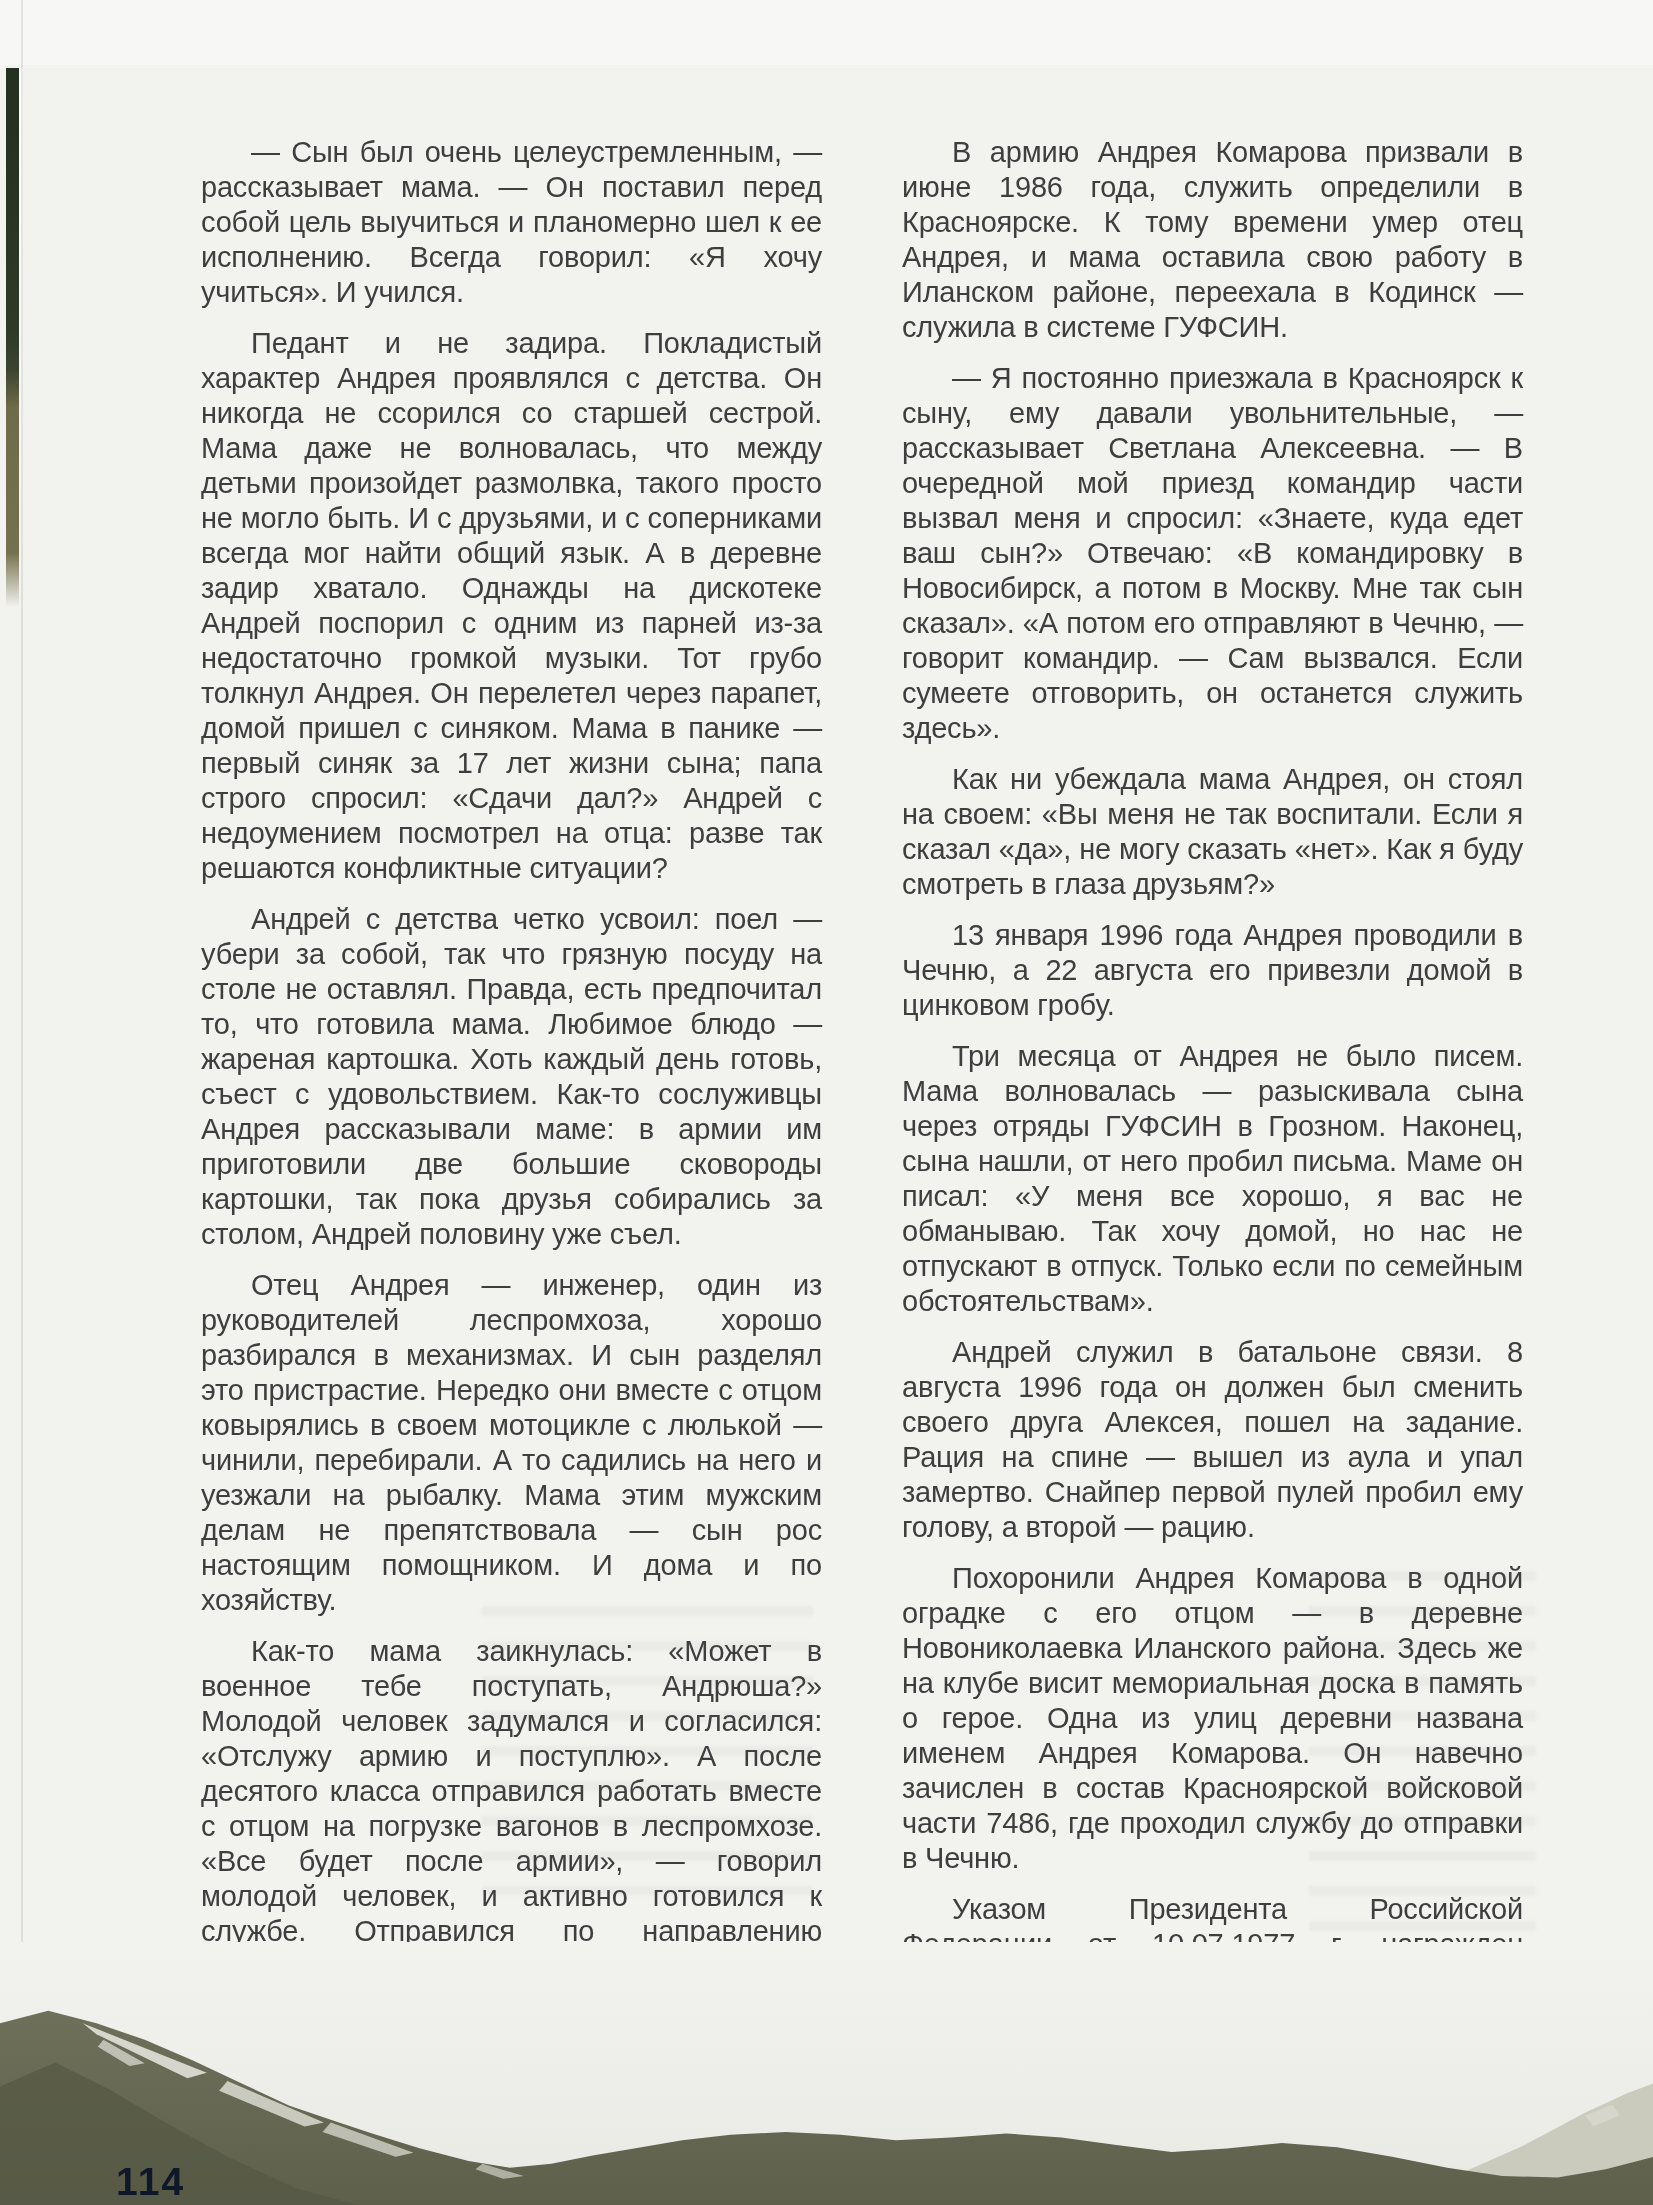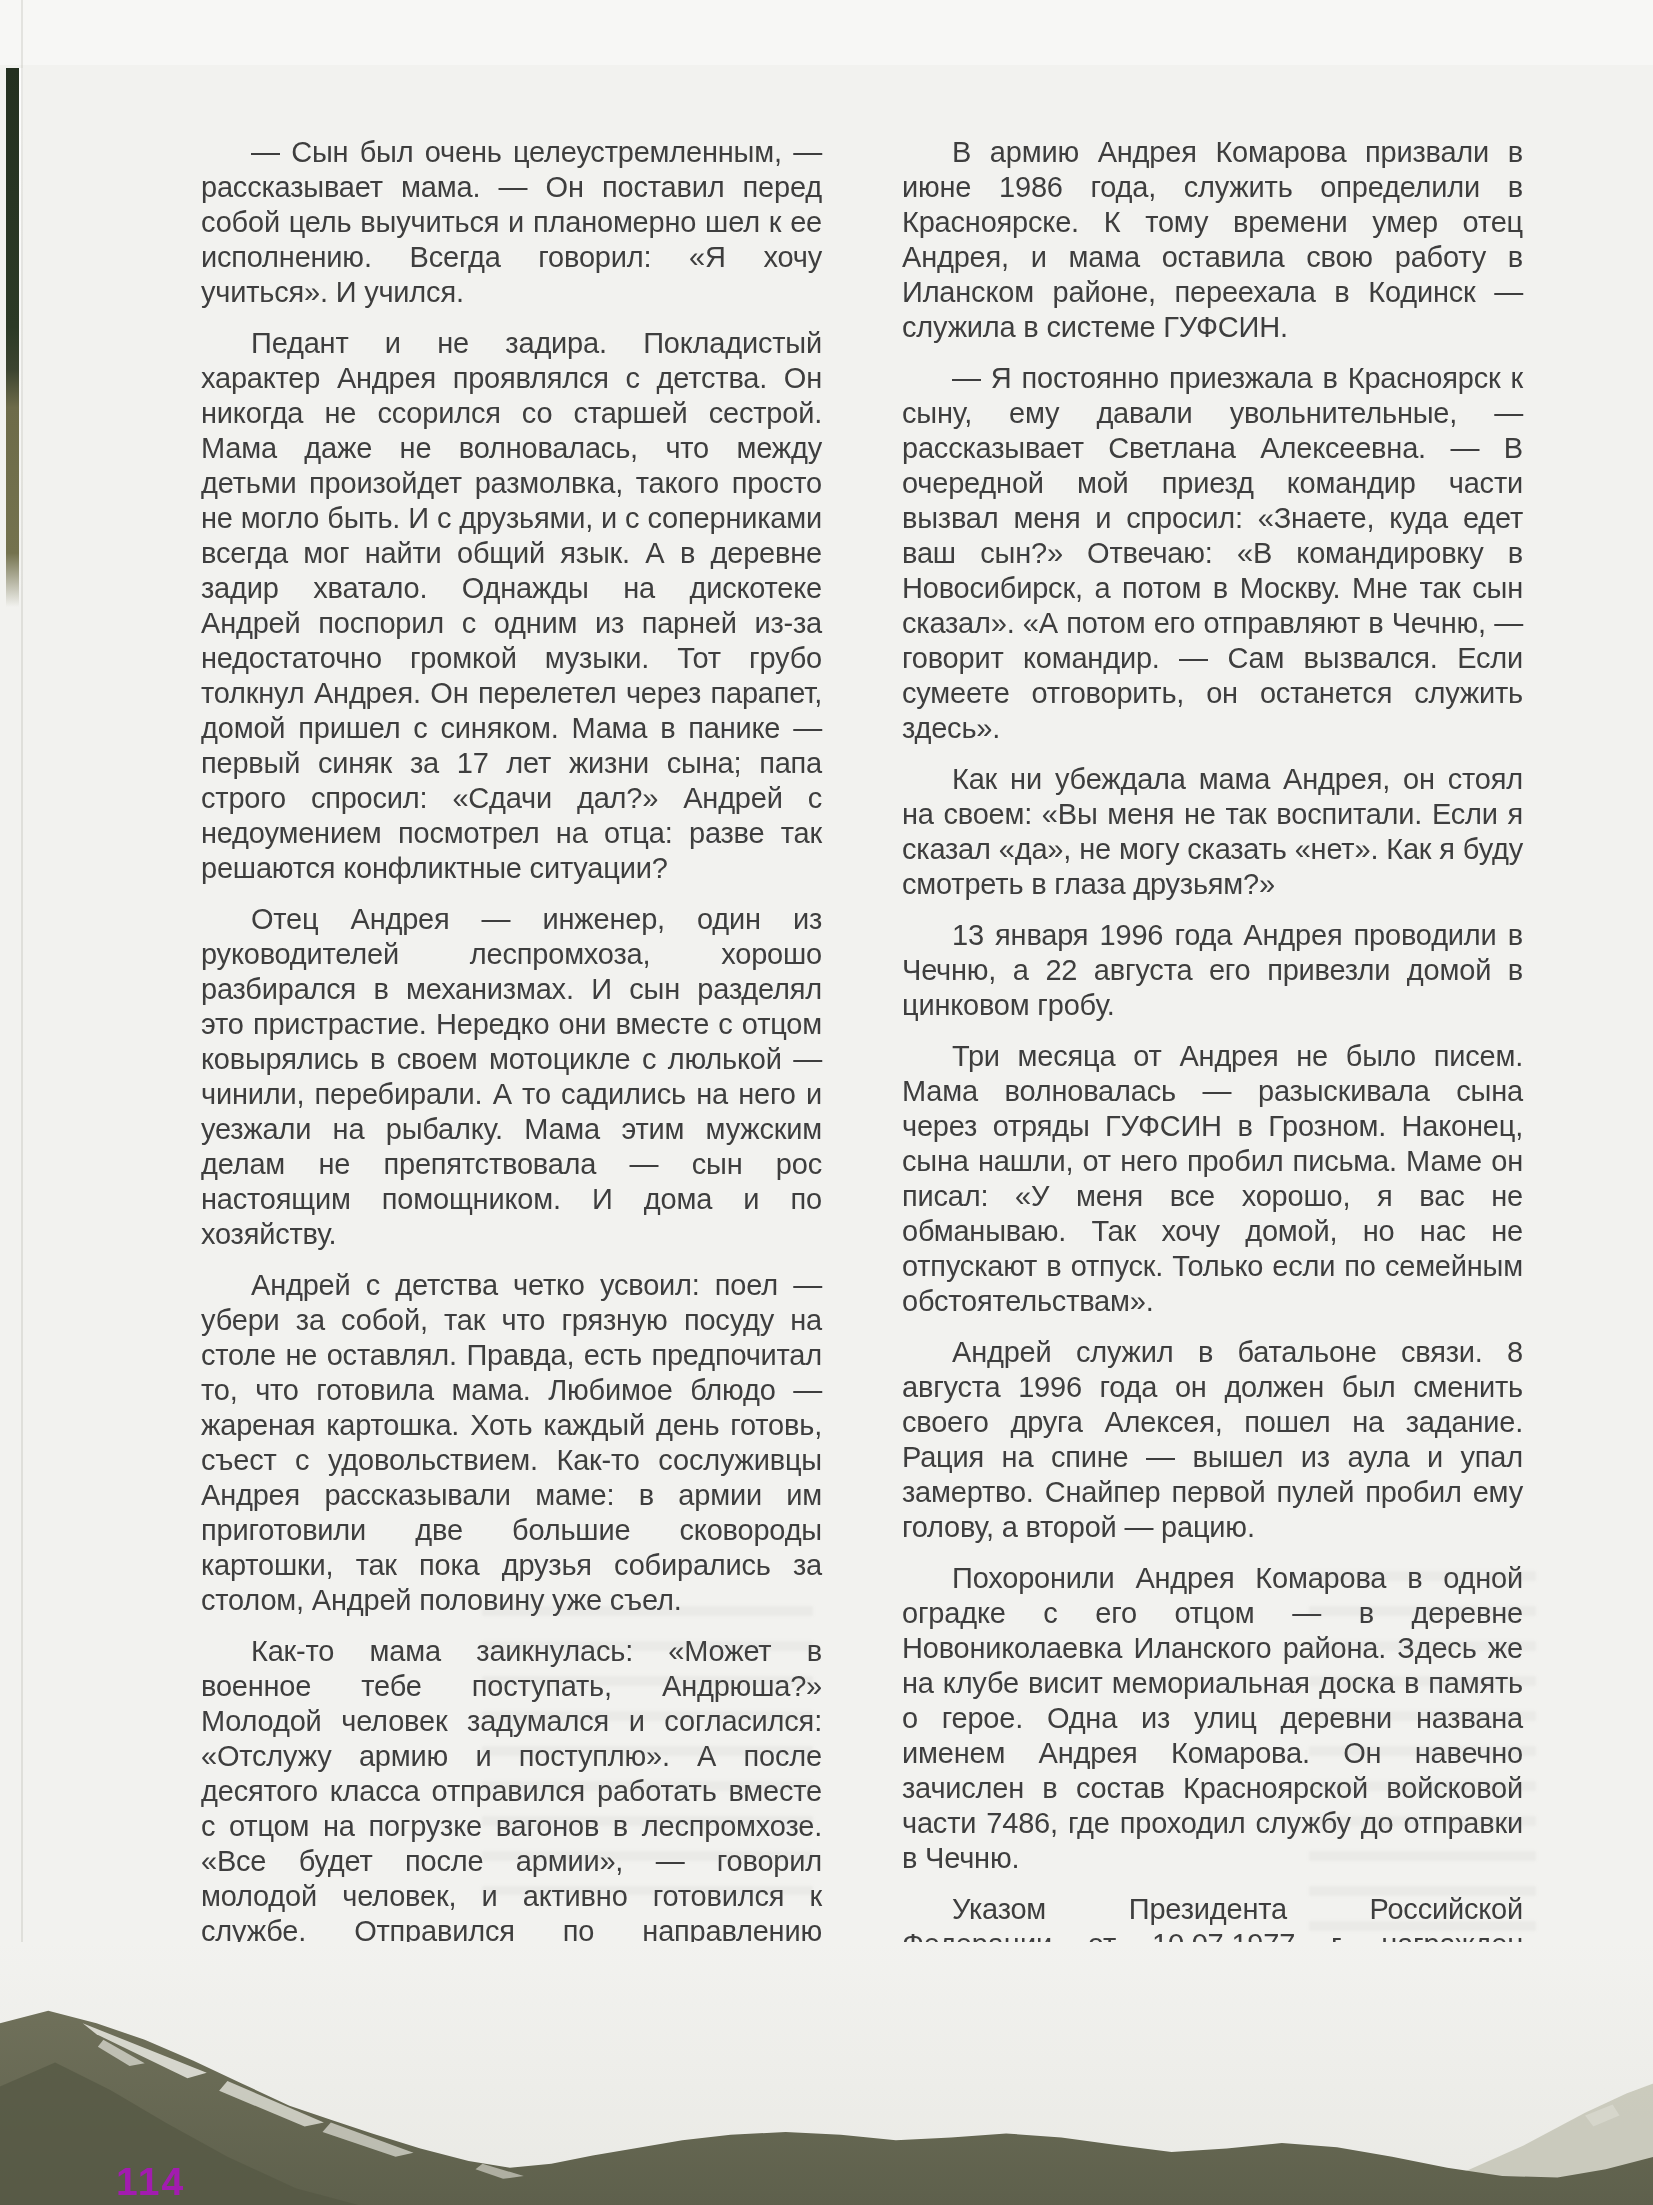--- a/index.html
+++ b/index.html
@@ -81,36 +81,36 @@
     width: 1654px; height: 263px;
   }
   .mountain-photo svg { display: block; width: 100%; height: 100%; }
   
   .page-number {
     position: absolute;
     left: 116px; top: 2160px;
     font-size: 39px;
     font-weight: bold;
     letter-spacing: 2.1px;
-    color: #a21caf;
+    color: #0f172a;
   }
 </style>
 </head>
 <body>
 
 <div class="scan-top-band"></div>
 <div class="gutter-strip"></div>
 <div class="gutter-highlight"></div>
 <div class="page-edge-line"></div>
 
 <div class="column col-left">
   <p>— Сын был очень целеустремленным, — рассказывает мама. — Он поставил перед собой цель выучиться и планомерно шел к ее исполнению. Всегда говорил: «Я хочу учиться». И учился.</p>
   <p>Педант и не задира. Покладистый характер Андрея проявлялся с детства. Он никогда не ссорился со старшей сестрой. Мама даже не волновалась, что между детьми произойдет размолвка, такого просто не могло быть. И с друзьями, и с соперниками всегда мог найти общий язык. А в деревне задир хватало. Однажды на дискотеке Андрей поспорил с одним из парней из-за недостаточно громкой музыки. Тот грубо толкнул Андрея. Он перелетел через парапет, домой пришел с синяком. Мама в панике — первый синяк за 17 лет жизни сына; папа строго спросил: «Сдачи дал?» Андрей с недоумением посмотрел на отца: разве так решаются конфликтные ситуации?</p>
+  <p>Андрей с детства четко усвоил: поел — убери за собой, так что грязную посуду на столе не оставлял. Правда, есть предпочитал то, что готовила мама. Любимое блюдо — жареная картошка. Хоть каждый день готовь, съест с удовольствием. Как-то сослуживцы Андрея рассказывали маме: в армии им приготовили две большие сковороды картошки, так пока друзья собирались за столом, Андрей половину уже съел.</p>
   <p>Отец Андрея — инженер, один из руководителей леспромхоза, хорошо разбирался в механизмах. И сын разделял это пристрастие. Нередко они вместе с отцом ковырялись в своем мотоцикле с люлькой — чинили, перебирали. А то садились на него и уезжали на рыбалку. Мама этим мужским делам не препятствовала — сын рос настоящим помощником. И дома и по хозяйству.</p>
-  <p>Андрей с детства четко усвоил: поел — убери за собой, так что грязную посуду на столе не оставлял. Правда, есть предпочитал то, что готовила мама. Любимое блюдо — жареная картошка. Хоть каждый день готовь, съест с удовольствием. Как-то сослуживцы Андрея рассказывали маме: в армии им приготовили две большие сковороды картошки, так пока друзья собирались за столом, Андрей половину уже съел.</p>
   <p>Как-то мама заикнулась: «Может в военное тебе поступать, Андрюша?» Молодой человек задумался и согласился: «Отслужу армию и поступлю». А после десятого класса отправился работать вместе с отцом на погрузке вагонов в леспромхозе. «Все будет после армии», — говорил молодой человек, и активно готовился к службе. Отправился по направлению военкомата в Канск на курсы механиков-водителей БТР, успешно окончил их.</p>
 </div>
 
 <div class="column col-right">
   <p>В армию Андрея Комарова призвали в июне 1986 года, служить определили в Красноярске. К тому времени умер отец Андрея, и мама оставила свою работу в Иланском районе, переехала в Кодинск — служила в системе ГУФСИН.</p>
   <p>— Я постоянно приезжала в Красноярск к сыну, ему давали увольнительные, — рассказывает Светлана Алексеевна. — В очередной мой приезд командир части вызвал меня и спросил: «Знаете, куда едет ваш сын?» Отвечаю: «В командировку в Новосибирск, а потом в Москву. Мне так сын сказал». «А потом его отправляют в Чечню, — говорит командир. — Сам вызвался. Если сумеете отговорить, он останется служить здесь».</p>
   <p>Как ни убеждала мама Андрея, он стоял на своем: «Вы меня не так воспитали. Если я сказал «да», не могу сказать «нет». Как я буду смотреть в глаза друзьям?»</p>
   <p>13 января 1996 года Андрея проводили в Чечню, а 22 августа его привезли домой в цинковом гробу.</p>
   <p>Три месяца от Андрея не было писем. Мама волновалась — разыскивала сына через отряды ГУФСИН в Грозном. Наконец, сына нашли, от него пробил письма. Маме он писал: «У меня все хорошо, я вас не обманываю. Так хочу домой, но нас не отпускают в отпуск. Только если по семейным обстоятельствам».</p>
   <p>Андрей служил в батальоне связи. 8 августа 1996 года он должен был сменить своего друга Алексея, пошел на задание. Рация на спине — вышел из аула и упал замертво. Снайпер первой пулей пробил ему голову, а второй — рацию.</p>

